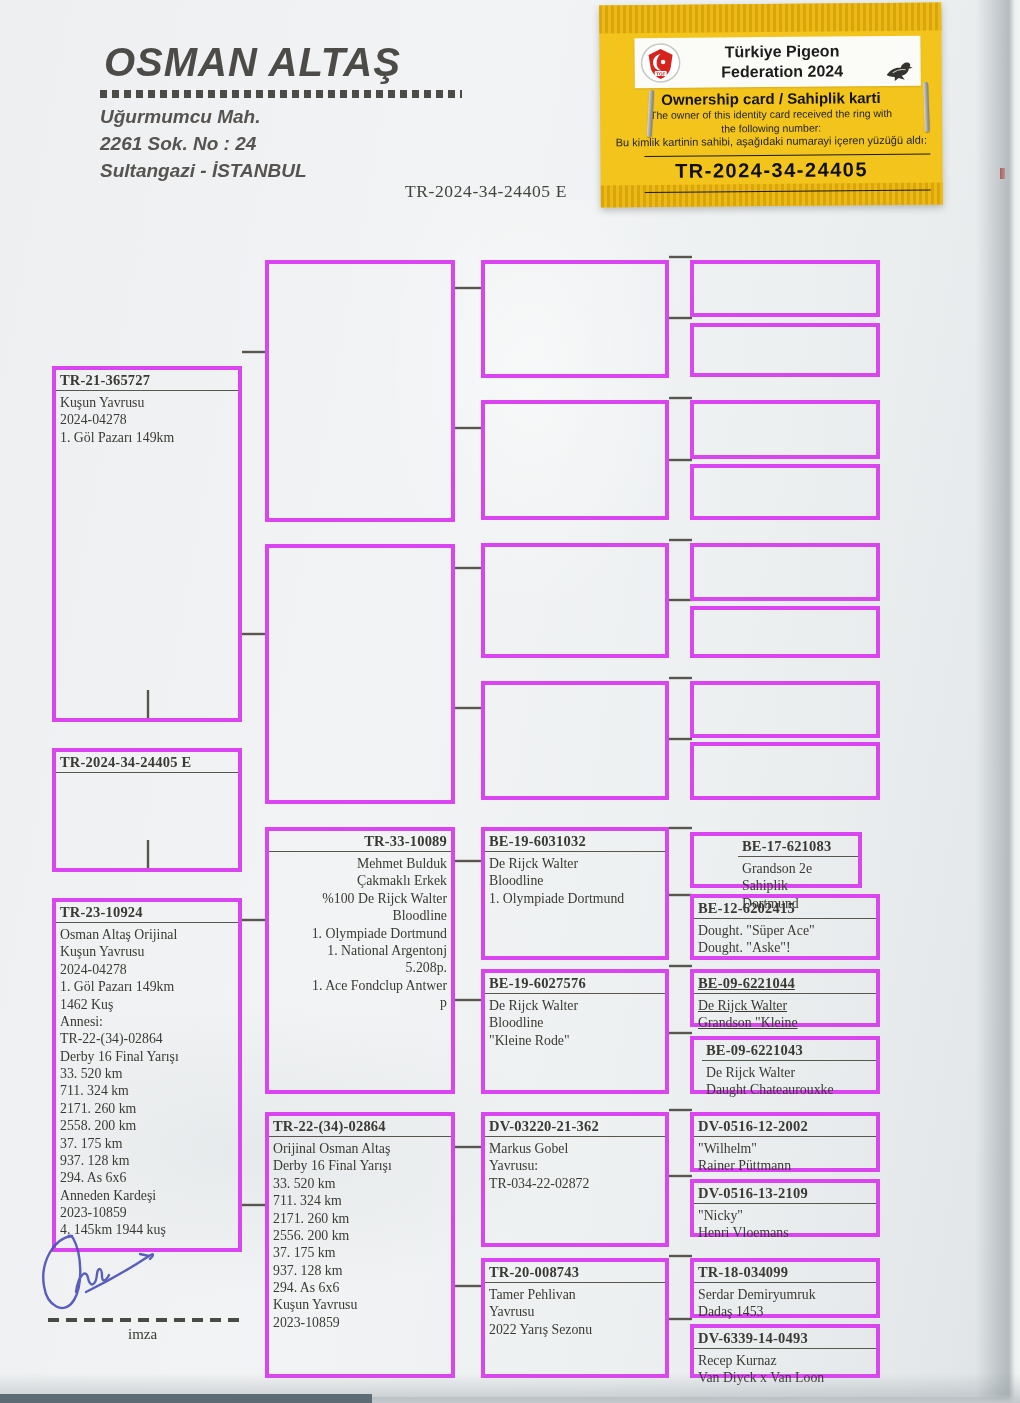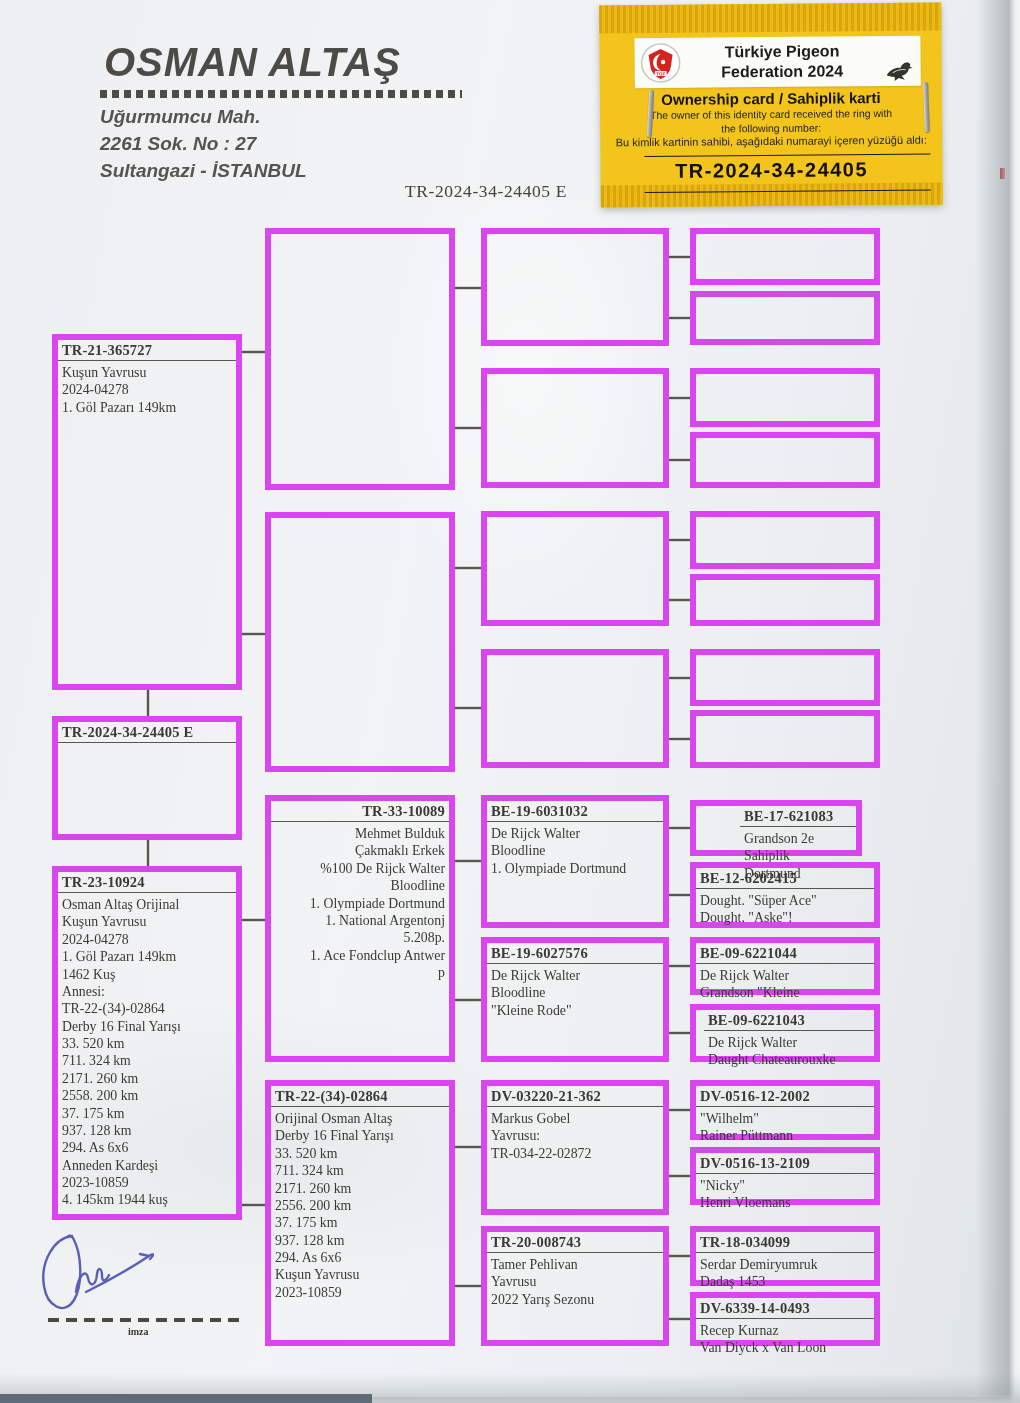--- a/index.html
+++ b/index.html
@@ -97,54 +97,54 @@
     position:absolute; width:5px; border-radius:2px;
     background:linear-gradient(90deg,#d8d8d6,#9a9a98 60%,#7e7e7c);
     box-shadow:0 1px 1px rgba(0,0,0,0.3);
   }
   .staple-left  { left:648px; top:90px;  height:47px; transform:rotate(3deg); }
   .staple-right { left:924px; top:82px;  height:50px; transform:rotate(-2deg); }
   .red-mark { position:absolute; left:1000px; top:168px; width:5px; height:11px; background:#c32b23; }
 
   
   .pbox {
-    position:absolute; border:6px solid #d946ef; box-sizing:border-box; color:#3b3933;
+    position:absolute; border:4px solid #d946ef; box-sizing:border-box; color:#3b3933;margin-top:32px;
   }
   .pbox .ring {
     font-weight:bold; font-size:14.5px; padding:2px 4px 1px 4px;
     border-bottom:1.8px solid #59564f; letter-spacing:0.2px;
   }
   .pbox .body {
     font-size:13.8px; line-height:1.26; padding:3px 4px 2px 4px; white-space:pre-line;
   }
   .connectors { position:absolute; left:0; top:0; }
 
   
   .sig { position:absolute; left:36px; top:1228px; }
   .sig-dash {
     position:absolute; left:48px; top:1318px; width:196px; height:4px;
     background:repeating-linear-gradient(90deg,#4b4944 0 11px, rgba(0,0,0,0) 11px 18px);
   }
   .sig-label {
     position:absolute; left:128px; top:1326px;
-    font-weight:bold; font-size:10px; color:#3b3933;
+    font-weight:normal; font-size:15px; color:#3b3933;
   }
 </style>
 </head>
 <body>
 
 <div class="paper"></div>
 <div class="smudge1"></div>
 <div class="smudge2"></div>
 
 <div class="lh-name">OSMAN ALTAŞ</div>
 <div class="lh-dots"></div>
 <div class="lh-addr">
   <div>Uğurmumcu Mah.</div>
-  <div>2261 Sok. No : 27</div>
+  <div>2261 Sok. No : 24</div>
   <div>Sultangazi - İSTANBUL</div>
 </div>
 
 <div class="ring-title">TR-2024-34-24405 E</div>
 
 <div class="card">
   <div class="card-rib-top"></div>
   <div class="card-rib-bottom"></div>
   <div class="card-label">
     <svg class="card-logo" viewBox="0 0 42 42">
@@ -314,21 +314,21 @@
 <div class="pbox" style="left:690px;top:800px;width:172px;height:56px;padding-left:44px;">
   <div class="ring">BE-17-621083</div>
   <div class="body">Grandson 2e Sahiplik
 Dortmund</div>
 </div>
 <div class="pbox" style="left:690px;top:862px;width:190px;height:66px;">
   <div class="ring">BE-12-6202415</div>
   <div class="body">Dought. "Süper Ace"
 Dought. "Aske"!</div>
 </div>
-<div class="pbox" style="left:690px;top:937px;width:190px;height:58px;">
+<div class="pbox" style="left:690px;top:937px;width:190px;height:58px;text-decoration:underline;">
   <div class="ring">BE-09-6221044</div>
   <div class="body">De Rijck Walter
 Grandson "Kleine</div>
 </div>
 <div class="pbox" style="left:690px;top:1004px;width:190px;height:58px;padding-left:8px;">
   <div class="ring">BE-09-6221043</div>
   <div class="body">De Rijck Walter
 Daught Chateaurouxke</div>
 </div>
 <div class="pbox" style="left:690px;top:1080px;width:190px;height:60px;">

